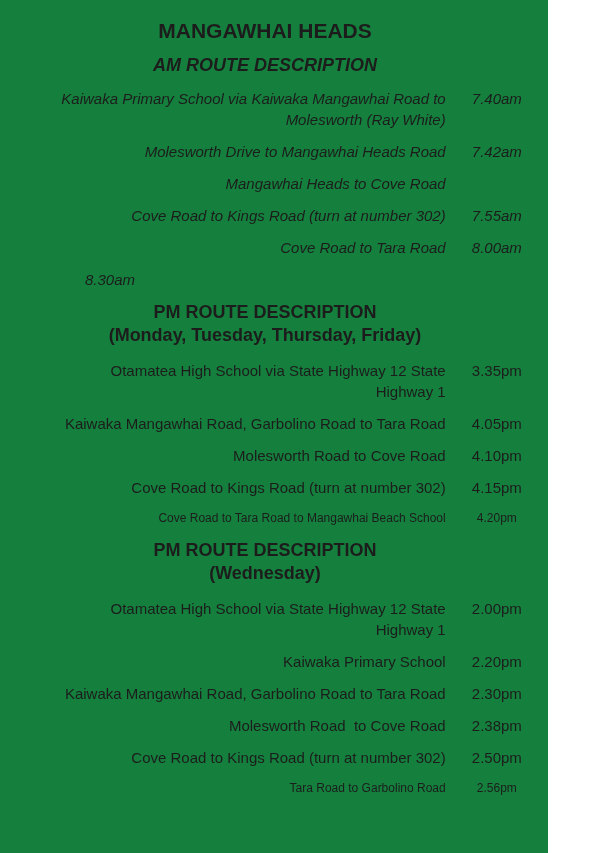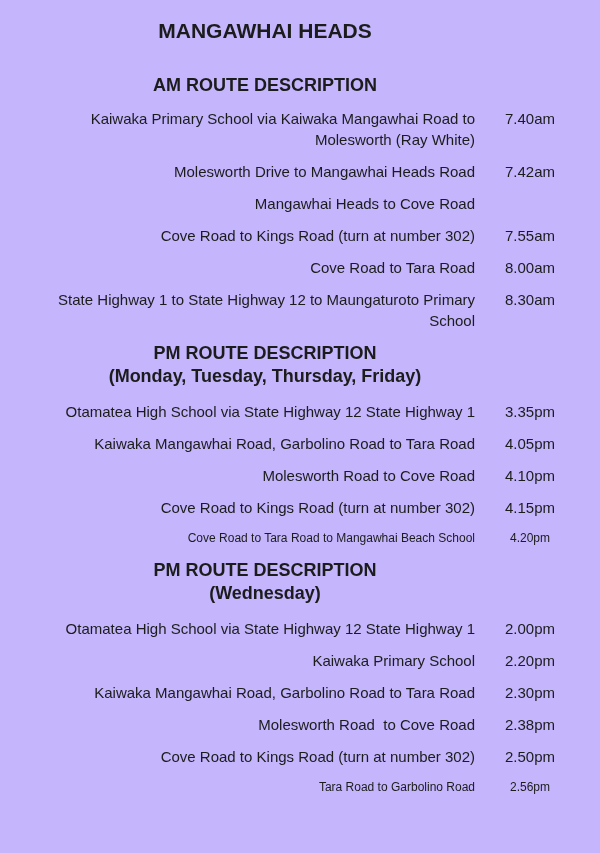--- a/index.html
+++ b/index.html
@@ -6,36 +6,36 @@
     margin: 0;
     padding: 0;
     background: #ffffff;
     width: 600px;
     height: 853px;
     font-family: "Liberation Sans", sans-serif;
     color: #1c1c1c;
     overflow: hidden;
   }
   .page {
-    width: 600px;
+    width: 548px;
     height: 853px;
     padding-top: 16px;
     box-sizing: border-box;
-    background: #c4b5fd;
+    background: #15803d;
   }
   .title {
     margin: 0 0 0 55px;
     width: 420px;
     text-align: center;
     font-size: 21px;
     font-weight: bold;
     line-height: 30px;
   }
   .section { margin: 0; }
-  .section.first { margin-top: 28px; }
+  .section.first { margin-top: 8px; font-style: italic; }
   .heading {
     margin: 0 0 0 55px;
     width: 420px;
     text-align: center;
     font-size: 18px;
     font-weight: bold;
     line-height: 22px;
   }
   .heading.subheading { line-height: 25px; }
   .rows { margin-top: 12px; }
@@ -94,21 +94,20 @@
     <div class="time">7.55am</div>
   </div>
 
   <div class="row">
     <div class="desc">Cove Road to Tara Road</div>
     <div class="time">8.00am</div>
   </div>
 
 
   <div class="row">
-    <div class="desc">State Highway 1 to State Highway 12 to Maungaturoto Primary School</div>
     <div class="time">8.30am</div>
   </div>
 
 </div>
   </section>
 
   <section class="section">
     <h2 class="heading">PM ROUTE DESCRIPTION</h2>
     <h2 class="heading subheading">(Monday, Tuesday, Thursday, Friday)</h2>
     <div class="rows">

